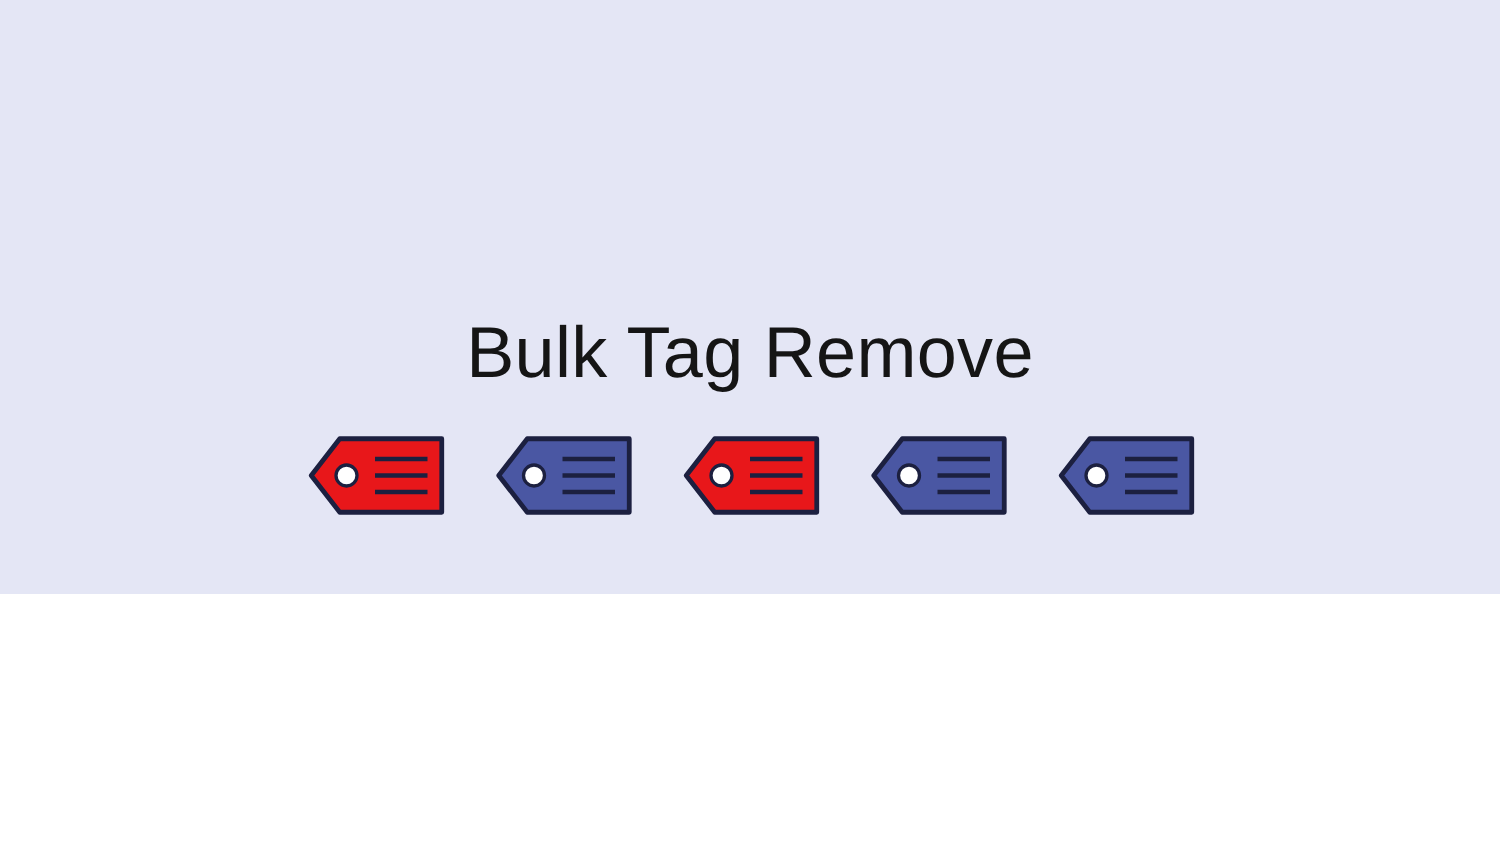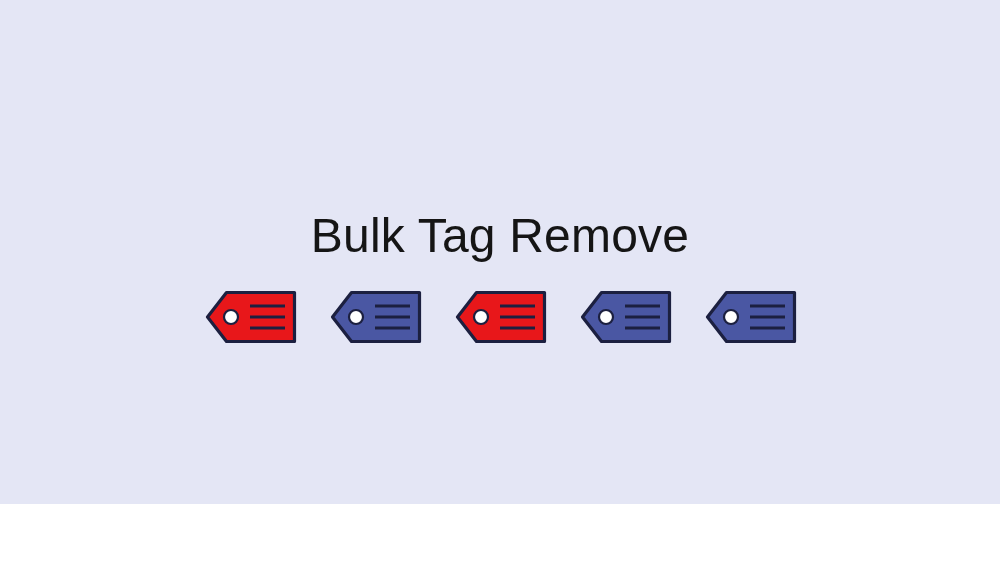--- a/index.html
+++ b/index.html
@@ -9,21 +9,21 @@
   }
   body {
     width: 1000px;
     height: 563px;
     overflow: hidden;
     font-family: "Liberation Sans", sans-serif;
   }
   #canvas {
     position: relative;
     width: 1000px;
-    height: 504px;
+    height: 396px;
     background: #e4e6f5;
     overflow: hidden;
   }
   #page-title {
     position: absolute;
     left: 0;
     top: 207px;
     width: 1000px;
     text-align: center;
     font-family: "Liberation Sans", sans-serif;

